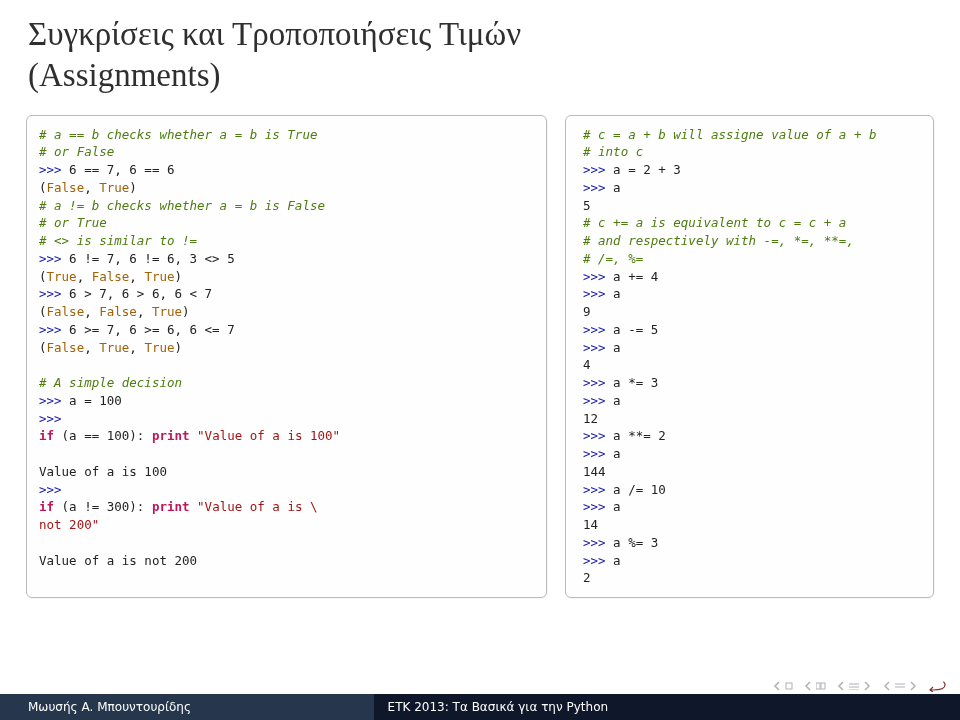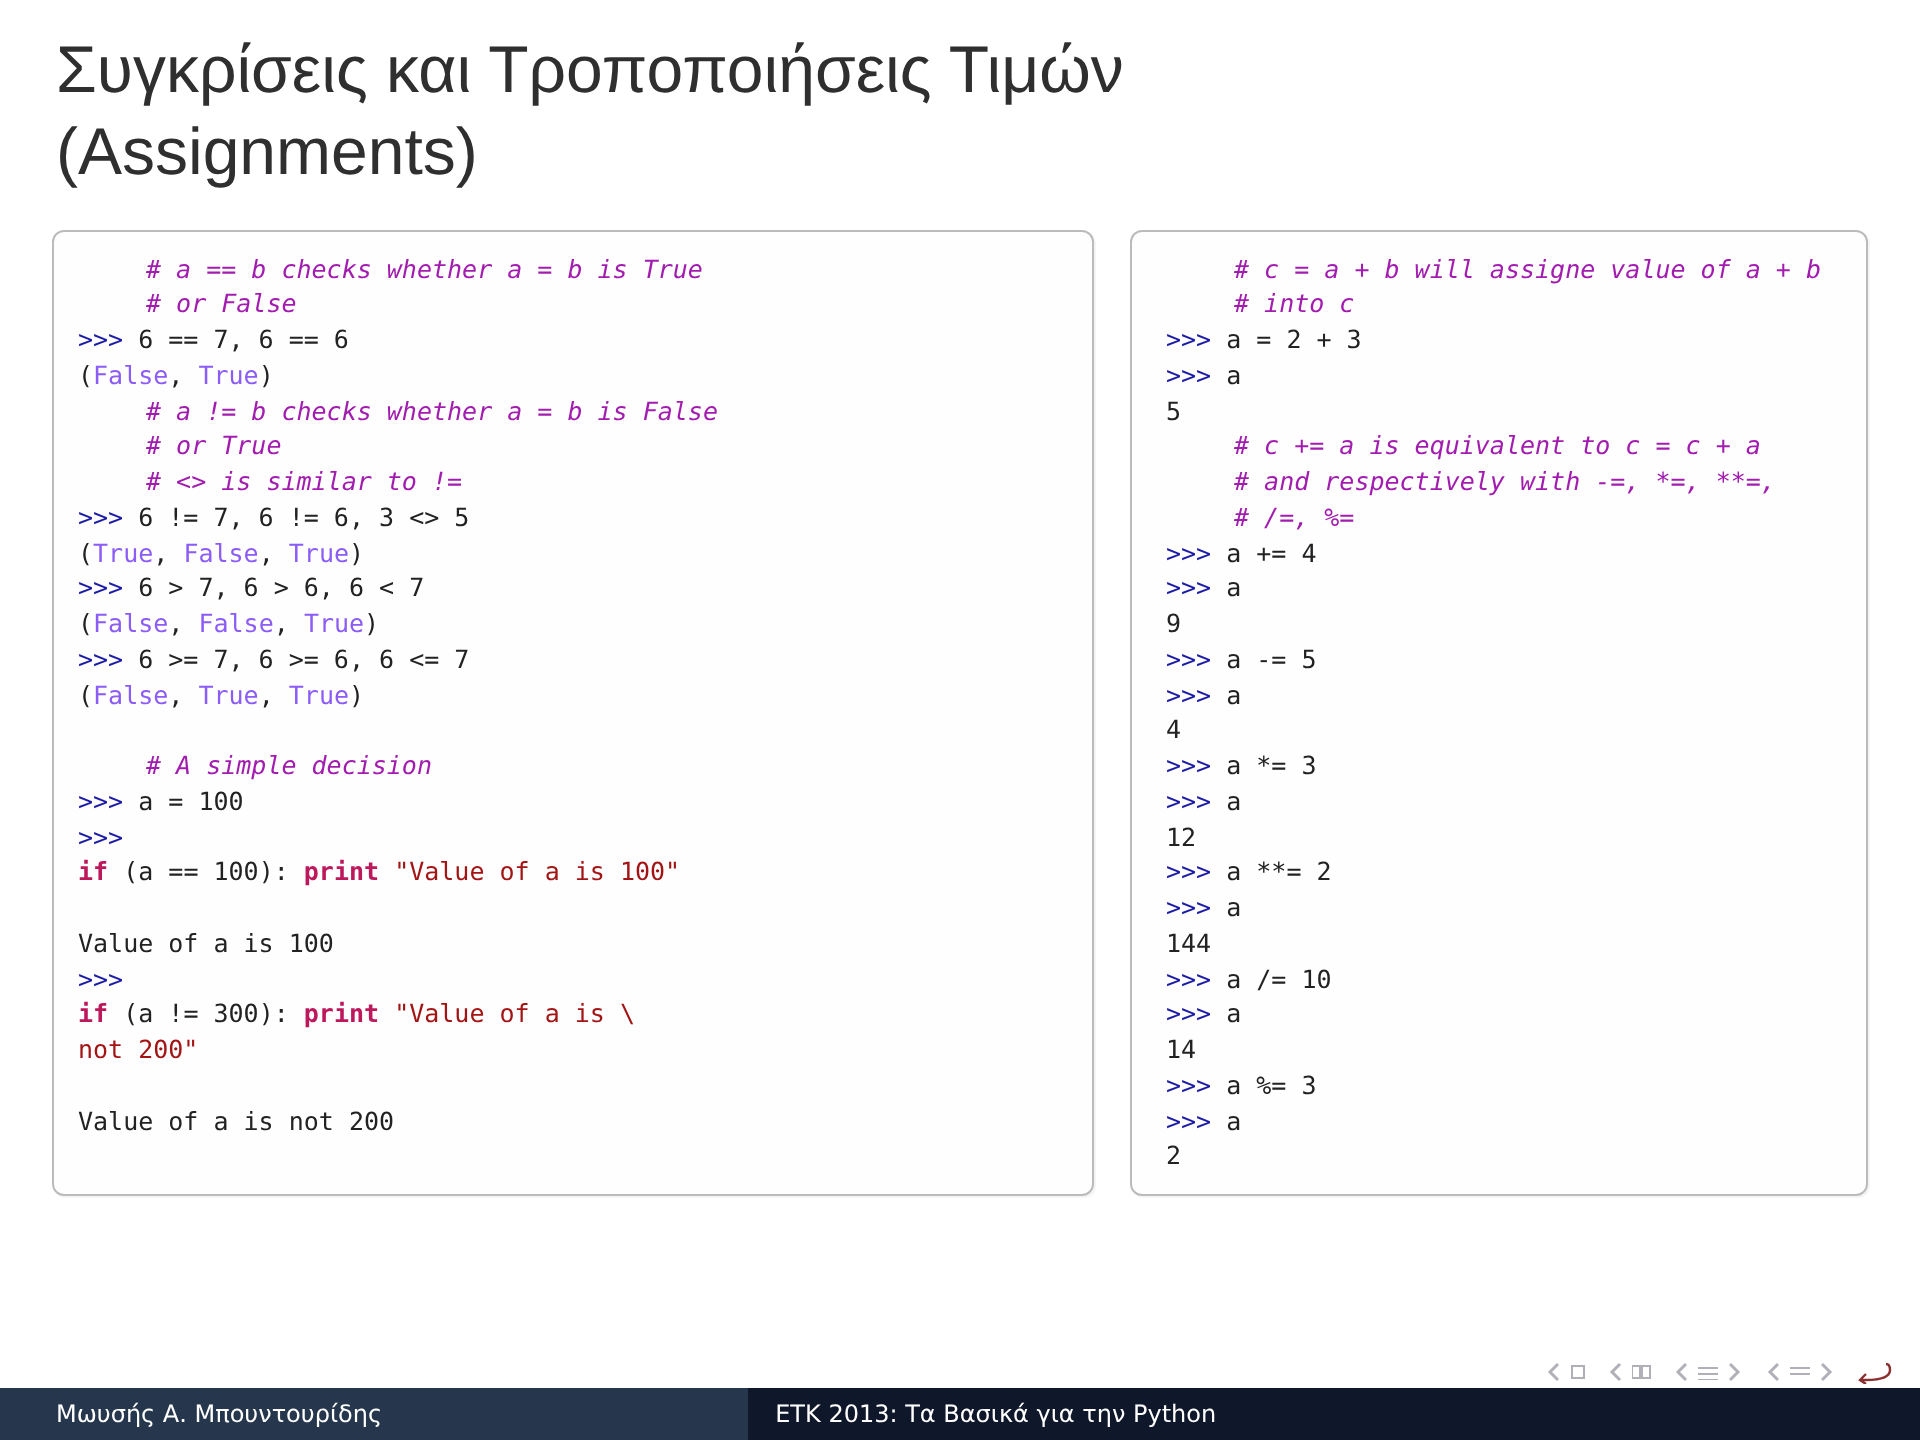--- a/index.html
+++ b/index.html
@@ -16,21 +16,21 @@
     height: 720px;
     position: relative;
     box-sizing: border-box;
   }
   .title {
     background: #ffffff;
     color: #2f2f2f;
     font-size: 33px;
     padding: 14px 28px 10px 28px;
     line-height: 1.25;
-    font-family: Liberation Sans, sans-serif;
+    font-family: Liberation Serif, serif;
   }
   .content {
     display: flex;
     gap: 18px;
     padding: 8px 26px 0 26px;
   }
   .codebox {
     border: 1px solid #bbbbbb;
     border-radius: 6px;
     background: #fefefe;
@@ -40,25 +40,25 @@
   .codebox.left { flex: 0 0 495px; }
   .codebox.right { flex: 1; padding-left: 17px; }
   pre {
     margin: 0;
     font-family: "DejaVu Sans Mono", Menlo, Consolas, monospace;
     font-size: 12.5px;
     line-height: 1.42;
     white-space: pre;
     color: #222;
   }
-  .cmt { color: #a21caf; font-style: italic; margin-left: 34px; }
+  .cmt { color: #4d7c0f; font-style: italic; }
   .kw  { color: #be185d; font-weight: bold; }
   .prm { color: #1a1aa6; }
   .str { color: #a31515; }
-  .tru { color: #8b5cf6; }
+  .tru { color: #a16207; }
   .footer {
     position: absolute;
     bottom: 0;
     left: 0;
     right: 0;
     height: 26px;
     display: flex;
     font-family: "DejaVu Sans", sans-serif;
     font-size: 12px;
     text-align: right;

